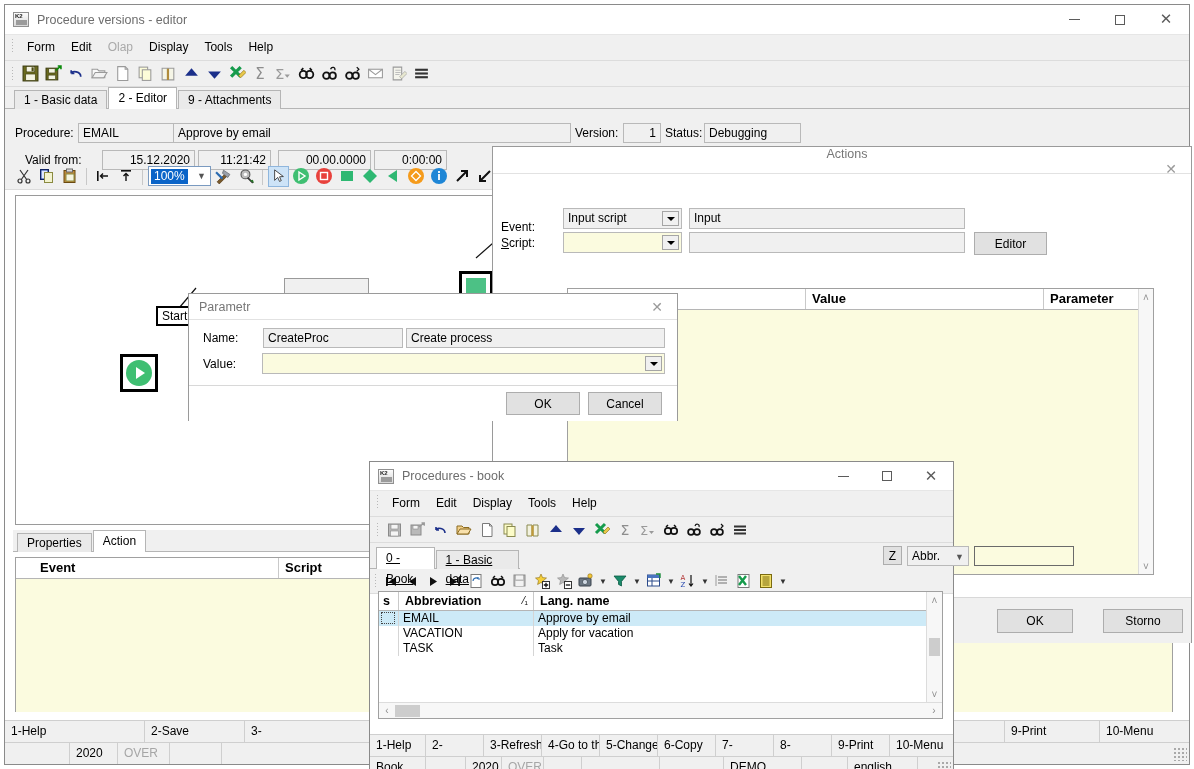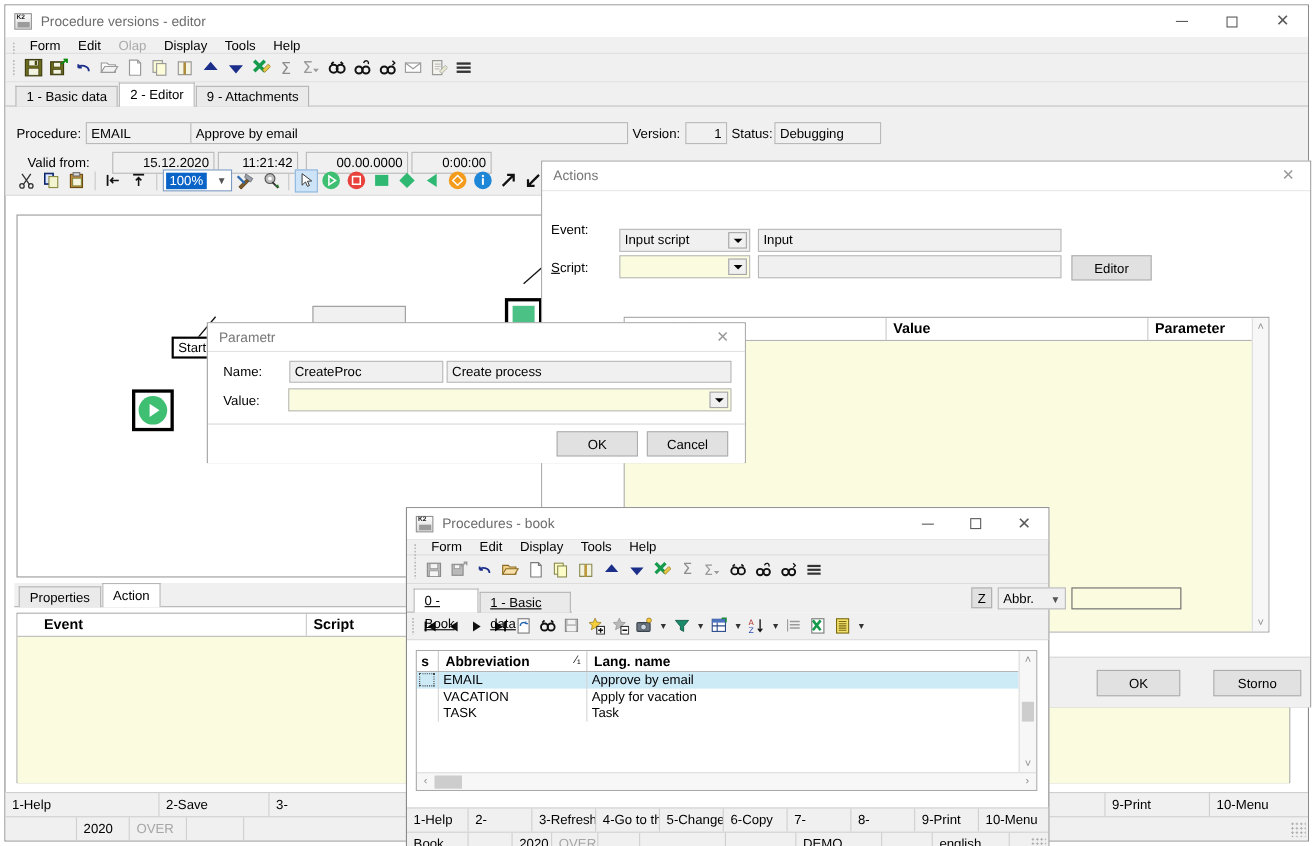--- a/index.html
+++ b/index.html
@@ -35,21 +35,21 @@
     background:#9b9b9b;
   }
   .wbtns { margin-left:auto; display:flex; height:100%; }
   .wbtn { width:46px; height:100%; display:flex; align-items:center; justify-content:center;
           color:#5b5b5b; font-size:13px; }
   .wbtn .minx { width:11px; height:1px; background:#5b5b5b; }
   .wbtn .maxx { width:10px; height:10px; border:1px solid #5b5b5b; }
   .wbtn .clsx { font-size:15px; line-height:1; font-family:"DejaVu Sans",sans-serif; }
 
   
-  .menubar { height:14px; display:flex; align-items:center; background:#f0f0f0;
+  .menubar { height:26px; display:flex; align-items:center; background:#f0f0f0;
              border-bottom:1px solid #dcdcdc; padding-left:14px; }
   .menubar .mi { padding:0 8px; font-size:12px; color:#000; line-height:21px; }
   .menubar .mi.dis { color:#aaa; }
 
   
   .toolbar { height:25px; display:flex; align-items:center; background:#f0f0f0;
              border-bottom:1px solid #dcdcdc; padding-left:6px; gap:1px; }
   .tbtn { width:22px; height:22px; display:flex; align-items:center; justify-content:center;
           position:relative; }
   .grip { width:3px; height:16px; margin-right:4px;
@@ -485,29 +485,29 @@
       <div class="seg" style="width:52px;"></div>
       <div class="seg" style="width:164px;"></div>
       <div class="seg" style="width:165px;">DEMO</div>
       <div class="seg" style="width:222px;">english</div>
       <div class="seg" style="flex:1;border-right:none;"></div>
       <div class="resizer"></div>
     </div>
   </div>
 
   <div class="dlg" style="left:492px; top:146px; width:700px; height:497px; border:1px solid #9a9a9a;">
-    <div class="dlg-title" style="height:26px;">
+    <div class="dlg-title" style="height:26px;flex-direction:column;">
       <span>Actions</span>
       <span class="dlg-x">✕</span>
     </div>
     <div style="height:1px;background:#e2e2e2;"></div>
 
     <div class="dlg-body" style="position:relative;height:423px;">
 
-      <div class="lbl" style="position:absolute;left:8px;top:28px;">Event:</div>
+      <div class="lbl" style="position:absolute;left:8px;top:46px;">Event:</div>
       <div class="combo" style="position:absolute;left:70px;top:34px;width:119px;">
         <div class="ctext">Input script</div>
         <div class="carrow">
             <i></i>
           </div>
       </div>
       <div class="fld" style="position:absolute;left:196px;top:34px;width:276px;height:21px;line-height:19px;">Input</div>
 
       <div class="lbl" style="position:absolute;left:8px;top:62px;"><u>S</u>cript:</div>
       <div class="combo yellow" style="position:absolute;left:70px;top:58px;width:119px;">

